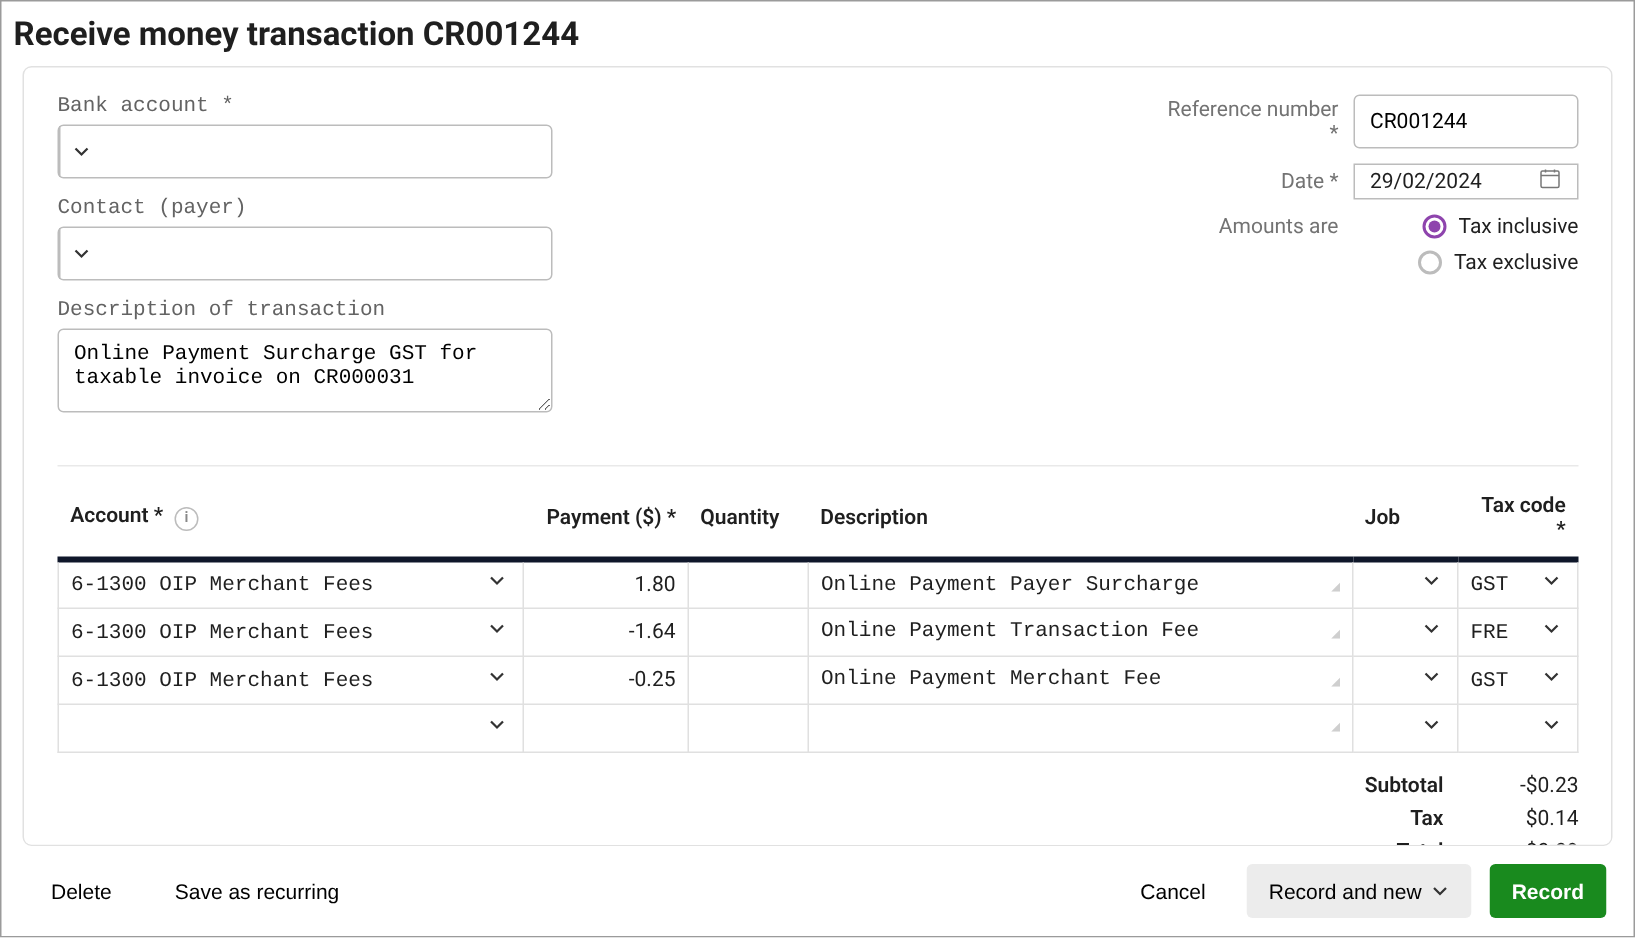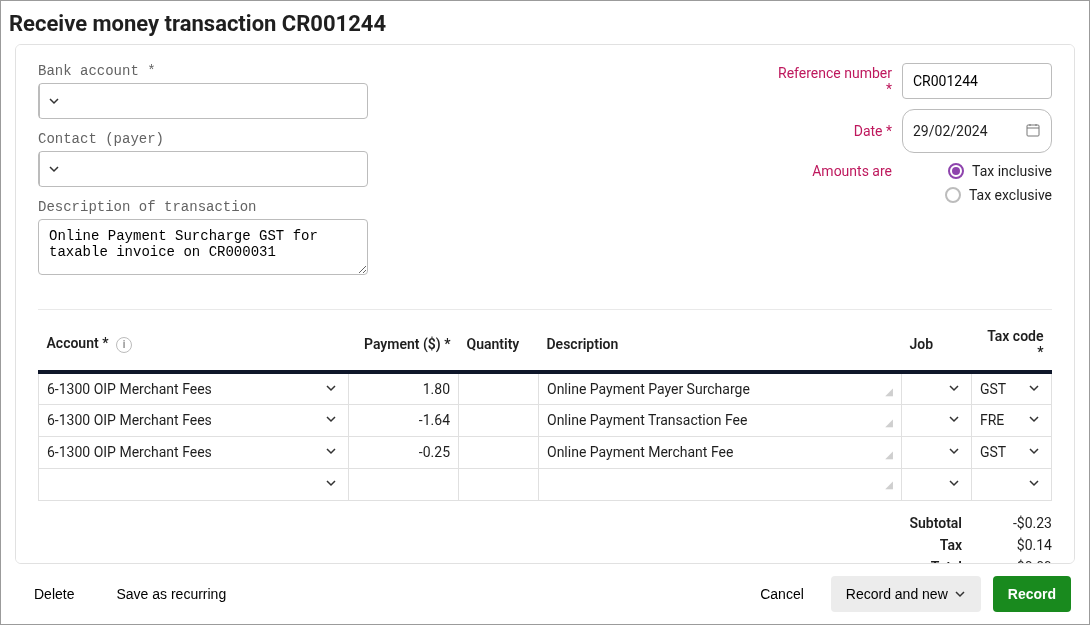--- a/index.html
+++ b/index.html
@@ -78,37 +78,37 @@
     font-size: 14px;
     resize: both;
   }
   .right-row {
     display: flex;
     align-items: center;
     justify-content: flex-end;
     gap: 10px;
     margin-bottom: 10px;
   }
-  .right-row .lbl { color: #be185d; text-align: right; }
+  .right-row .lbl { color: #737373; text-align: right; }
   .input {
     border: 1px solid #bcbcbc;
     border-radius: 4px;
     height: 36px;
     padding: 0 10px;
     font-size: 14px;
     width: 150px;
     font-family: inherit;
   }
   .date-input {
     position: relative;
     display: flex;
     align-items: center;
     border: 1px solid #bcbcbc;
-    border-radius: 12px;
-    height: 44px;
+    border-radius: 0;
+    height: 24px;
     width: 150px;
     padding: 0 10px;
     justify-content: space-between;
   }
   .radio-row {
     display: flex;
     align-items: center;
     gap: 8px;
     margin-left: auto;
   }
@@ -145,21 +145,21 @@
     padding: 6px 8px;
     height: 32px;
     vertical-align: middle;
     font-size: 14px;
   }
   table.lines td.right { text-align: right; }
   .chev-small {
     width: 18px; text-align: center; color: #555;
   }
   .cell-split {
-    display: flex; align-items: flex-end; justify-content: space-between;
+    display: flex; align-items: flex-end; justify-content: space-between; font-family: Liberation Mono, monospace;
   }
   .resize-handle {
     color: #cfcfcf; font-size: 10px; align-self: flex-end;
   }
   .totals {
     margin-top: 14px;
     margin-bottom: 18px;
     display: flex;
     flex-direction: column;
     align-items: flex-end;

